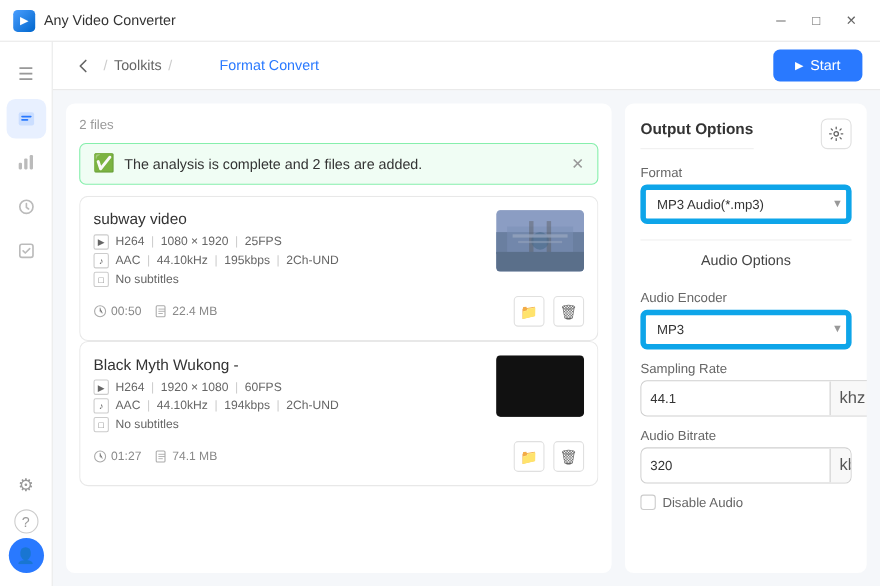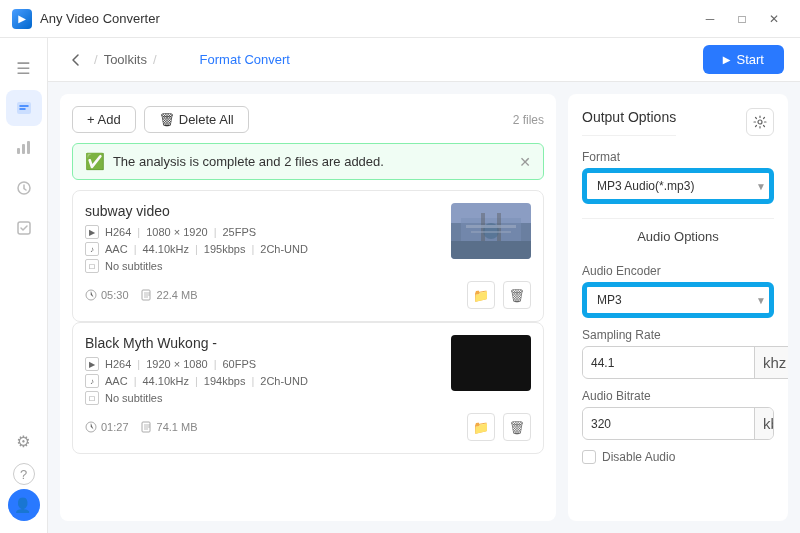--- a/index.html
+++ b/index.html
@@ -67,21 +67,21 @@
     .file-thumb { width: 80px; height: 56px; border-radius: 4px; overflow: hidden; flex-shrink: 0; margin-left: 10px; }
     .thumb-black { background: #111; width: 100%; height: 100%; }
     .file-footer { display: flex; align-items: center; justify-content: space-between; margin-top: 4px; }
     .file-stats { display: flex; align-items: center; gap: 12px; font-size: 11px; color: #888; }
     .file-stat { display: flex; align-items: center; gap: 4px; }
     .file-actions { display: flex; gap: 8px; }
     .file-action-btn { width: 28px; height: 28px; border: 1px solid #e0e0e0; border-radius: 4px; background: #fff; cursor: pointer; display: flex; align-items: center; justify-content: center; color: #666; font-size: 13px; }
 
     
     .output-panel { width: 220px; background: #fff; border-radius: 8px; padding: 14px; display: flex; flex-direction: column; gap: 14px; overflow-y: auto; flex-shrink: 0; }
-    .panel-title { font-size: 14px; font-weight: 400; color: #333; padding-bottom: 10px; border-bottom: 1px solid #f0f0f0; }
+    .panel-title { font-size: 14px; font-weight: 700; color: #333; padding-bottom: 10px; border-bottom: 1px solid #f0f0f0; }
     .output-title-row { display: flex; align-items: center; justify-content: space-between; }
     .field-label { font-size: 12px; color: #666; margin-bottom: 4px; }
     .select-wrapper { position: relative; }
     .select-field { width: 100%; border: 5px solid #0ea5e9; border-radius: 6px; padding: 6px 28px 6px 10px; font-size: 12px; color: #333; appearance: none; cursor: pointer; background: #fff; }
     .select-arrow { position: absolute; right: 8px; top: 50%; transform: translateY(-50%); color: #999; font-size: 10px; pointer-events: none; }
     .settings-icon-btn { width: 28px; height: 28px; border: 1px solid #e0e0e0; border-radius: 6px; background: #fff; cursor: pointer; display: flex; align-items: center; justify-content: center; color: #666; font-size: 13px; flex-shrink: 0; }
 
     .section-title { font-size: 13px; font-weight: 500; color: #444; text-align: center; padding: 6px 0; }
     .audio-options { display: flex; flex-direction: column; gap: 10px; }
     .two-col { display: flex; gap: 8px; }
@@ -165,28 +165,20 @@
       <button class="start-btn">
         <span class="start-icon">▶</span>
         <span>Start</span>
       </button>
     </div>
 
     <div class="main-content">
 
       <div class="files-panel">
         <div class="files-toolbar">
-          <div class="toolbar-left">
-            <button class="btn-add">
-              <span>+ Add</span>
-            </button>
-            <button class="btn-delete">
-              <span>🗑 Delete All</span>
-            </button>
-          </div>
           <span class="file-count">2 files</span>
         </div>
 
         <div class="alert-success">
           <div class="alert-left">
             <span class="alert-icon">✅</span>
             <span class="alert-text">The analysis is complete and 2 files are added.</span>
           </div>
           <button class="alert-close">✕</button>
         </div>
@@ -236,21 +228,21 @@
                 </svg>
               </div>
             </div>
             <div class="file-footer">
               <div class="file-stats">
                 <div class="file-stat">
                   <svg width="12" height="12" viewBox="0 0 12 12">
                       <circle cx="6" cy="6" r="5" stroke="#aaa" stroke-width="1" fill="none"></circle>
                       <path d="M6 3v3l2 1.5" stroke="#aaa" stroke-width="1" stroke-linecap="round"></path>
                     </svg>
-                  <span>05:30</span>
+                  <span>00:50</span>
                 </div>
                 <div class="file-stat">
                   <svg width="12" height="12" viewBox="0 0 12 12">
                       <rect x="1" y="1" width="8" height="10" rx="1" stroke="#aaa" stroke-width="1" fill="none"></rect>
                       <path d="M3 4h6M3 6h6M3 8h4" stroke="#aaa" stroke-width="0.8"></path>
                     </svg>
                   <span>22.4 MB</span>
                 </div>
               </div>
               <div class="file-actions">

